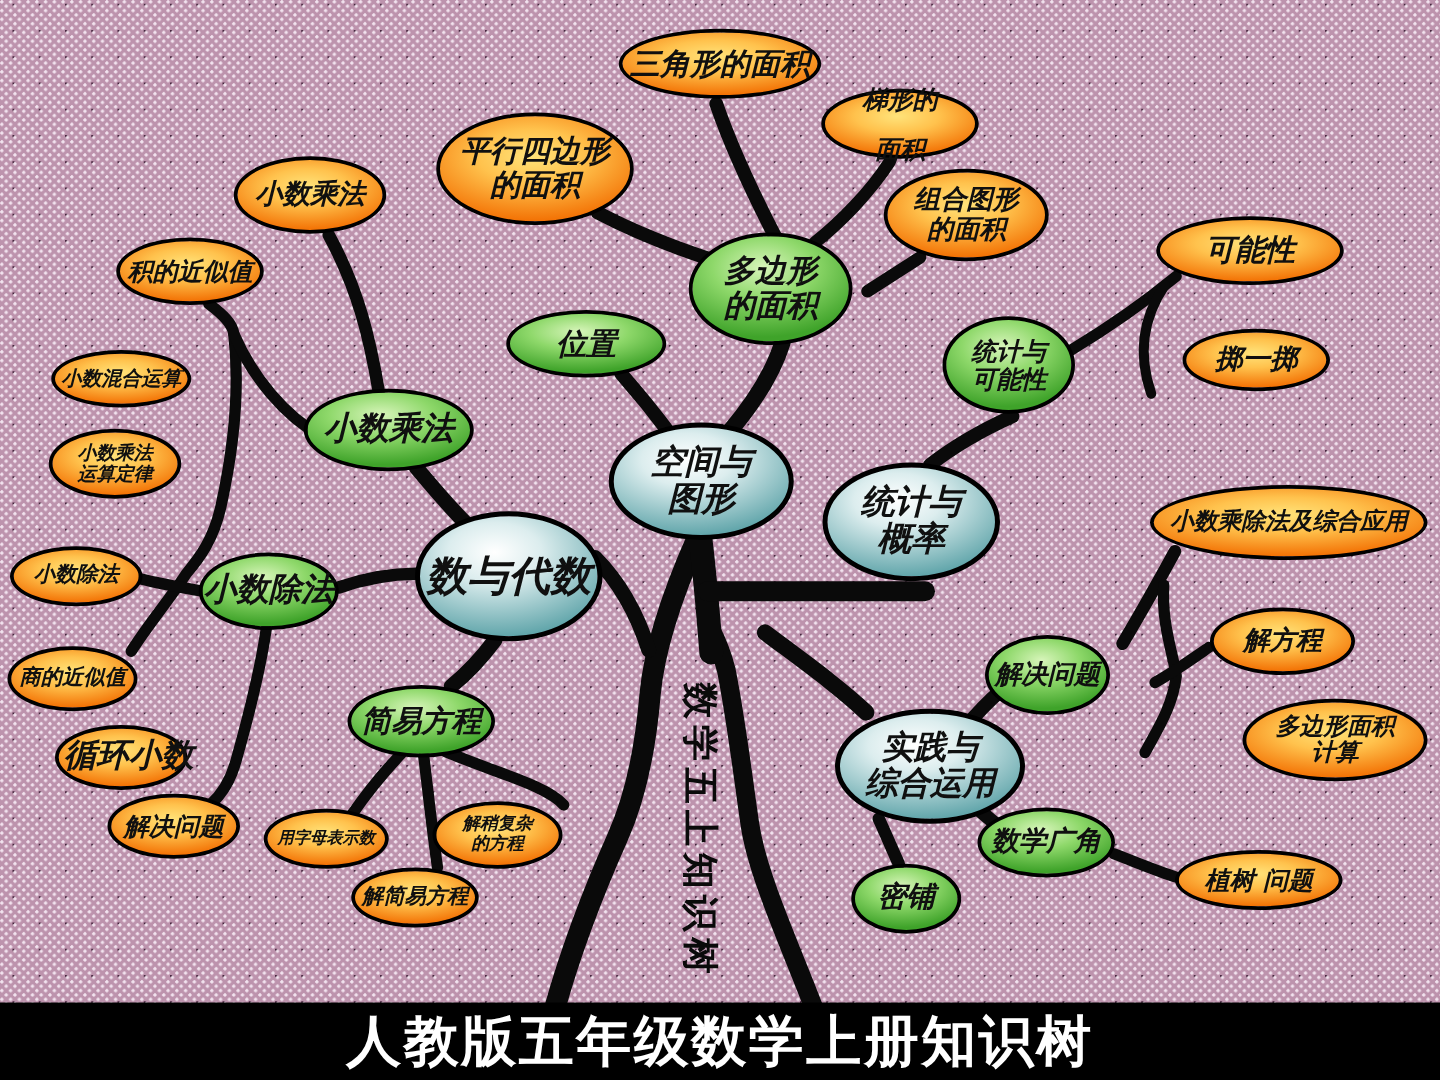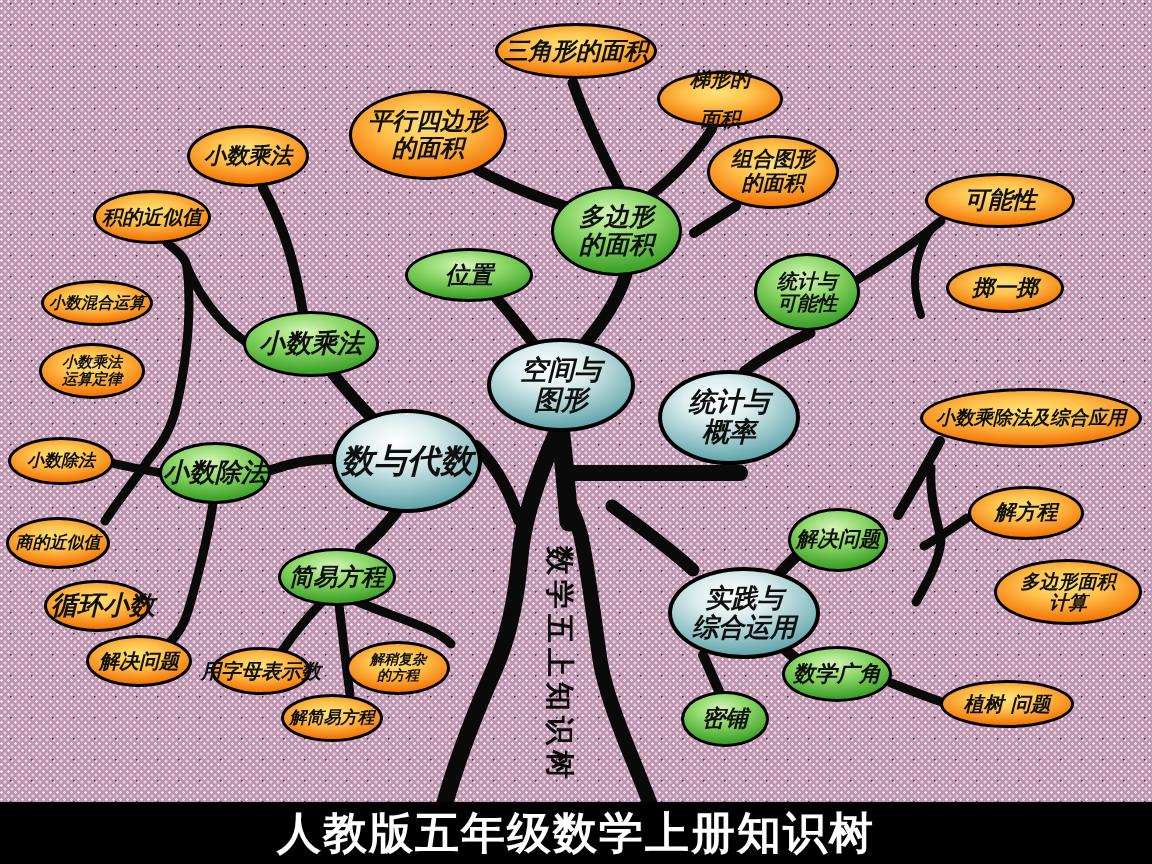--- a/index.html
+++ b/index.html
@@ -175,21 +175,21 @@
       </div>
       <div class="node orange" style="left: 6px; top: 517px; width: 104px; height: 52px; font-size: 17px;">
         <span>商的近似值</span>
       </div>
       <div class="node orange" style="left: 44px; top: 580px; width: 106px; height: 52px; font-size: 26px; padding-left: 12px;">
         <span>循环小数</span>
       </div>
       <div class="node orange" style="left: 86px; top: 635px; width: 106px; height: 52px; font-size: 20px;">
         <span>解决问题</span>
       </div>
-      <div class="node orange" style="left: 211px; top: 647px; width: 100px; height: 48px; font-size: 20px;">
+      <div class="node orange" style="left: 211px; top: 647px; width: 100px; height: 48px; font-size: 13px;">
         <span>用字母表示数</span>
       </div>
       <div class="node orange" style="left: 281px; top: 694px; width: 102px; height: 48px; font-size: 17px;">
         <span>解简易方程</span>
       </div>
       <div class="node orange" style="left: 346px; top: 641px; width: 104px; height: 54px; font-size: 14px;">
         <span>解稍复杂</span>
         <span>的方程</span>
       </div>
       <div class="node orange" style="left: 920px; top: 388px; width: 222px; height: 60px; font-size: 19px;">

